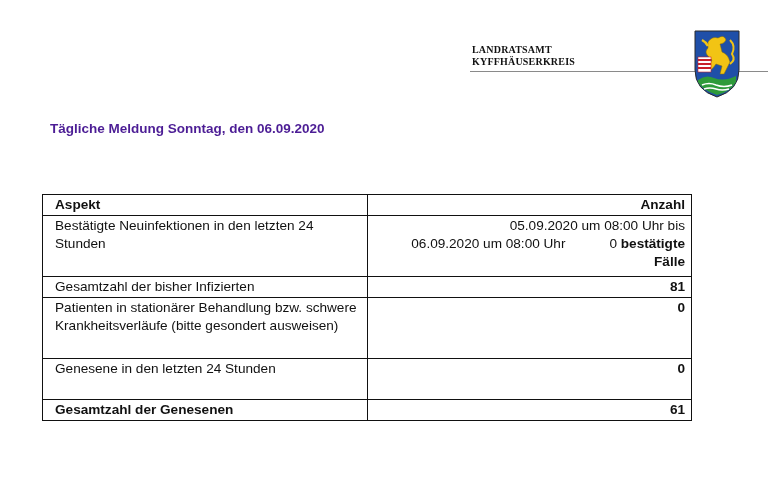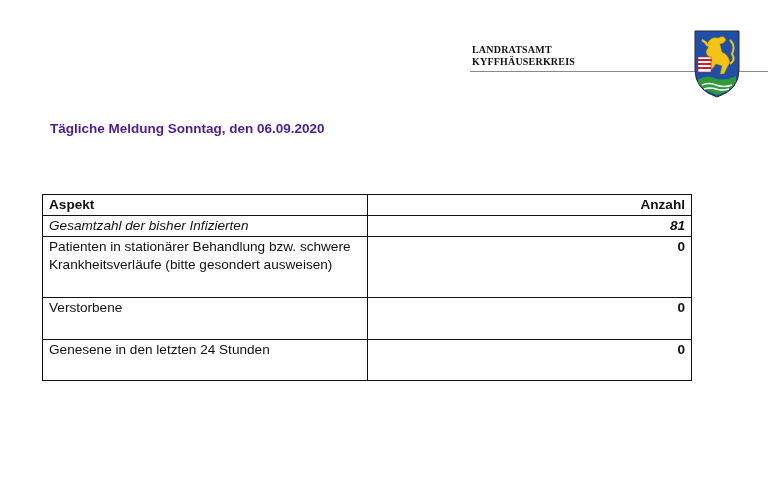--- a/index.html
+++ b/index.html
@@ -10,27 +10,27 @@
          font-family: "Liberation Serif", "DejaVu Serif", serif; font-weight: bold;
          font-size: 10px; line-height: 12px; letter-spacing: 0.2px; color: #111; }
   .rule { position: absolute; left: 470px; top: 71px; width: 298px; height: 1px; background: #8a8a8a; }
 
   .crest { position: absolute; left: 694px; top: 30px; width: 46px; height: 68px; }
 
   .title { position: absolute; left: 50px; top: 121px; font-weight: bold; font-size: 13.5px; color: #4c1d95; }
 
   table.report { position: absolute; left: 42px; top: 194px; width: 650px;
                  border-collapse: collapse; font-size: 13.6px; line-height: 18px; }
-  table.report td { border: 1px solid #111; vertical-align: top; padding: 1px 6px 1px 6px; }
+  table.report td { border: 1px solid #111; vertical-align: top; padding: 1px 6px 1px 12px; }
   table.report td.c1 { width: 312px; }
   table.report td.c2 { width: 312px; text-align: right; }
   .b { font-weight: bold; }
   .r-head td { height: 18px; }
   .r-neu td { height: 58px; }
-  .r-ges td { height: 18px; font-style: italic; }
+  .r-ges td { height: 18px; }
   .r-pat td { height: 58px; margin-left: 38px; }
   .r-ver td { height: 39px; }
   .r-gen td { height: 38px; margin-left: 22px; }
   .r-tot td { height: 18px; }
   .sp { display: inline-block; width: 44px; }
 </style>
 </head>
 <body>
 
 <div class="org">
@@ -56,30 +56,38 @@
 </div>
 
 <div class="title">Tägliche Meldung Sonntag, den 06.09.2020</div>
 
 <table class="report">
   <tbody>
       <tr class="r-head">
     <td class="c1 b">Aspekt</td>
     <td class="c2 b">Anzahl</td>
   </tr>
+  <tr class="r-neu">
+    <td class="c1">Bestätigte Neuinfektionen in den letzten 24 Stunden</td>
+    <td class="c2">
+      <div>05.09.2020 um 08:00 Uhr bis</div>
+      <div><span>06.09.2020 um 08:00 Uhr</span><span class="sp"></span><span>0</span> <span class="b">bestätigte</span></div>
+      <div class="b">Fälle</div>
+    </td>
+  </tr>
   <tr class="r-ges">
     <td class="c1">Gesamtzahl der bisher Infizierten</td>
     <td class="c2 b">81</td>
   </tr>
   <tr class="r-pat">
     <td class="c1">Patienten in stationärer Behandlung bzw. schwere Krankheitsverläufe (bitte gesondert ausweisen)</td>
     <td class="c2 b">0</td>
   </tr>
-  <tr class="r-ver">
-    <td class="c1">Verstorbene</td>
-    <td class="c2 b">0</td>
-  </tr>
   <tr class="r-gen">
     <td class="c1">Genesene in den letzten 24 Stunden</td>
     <td class="c2 b">0</td>
+  </tr>
+  <tr class="r-tot">
+    <td class="c1 b">Gesamtzahl der Genesenen</td>
+    <td class="c2 b">61</td>
   </tr>
 </tbody>
   </table>
 
 </body></html>

